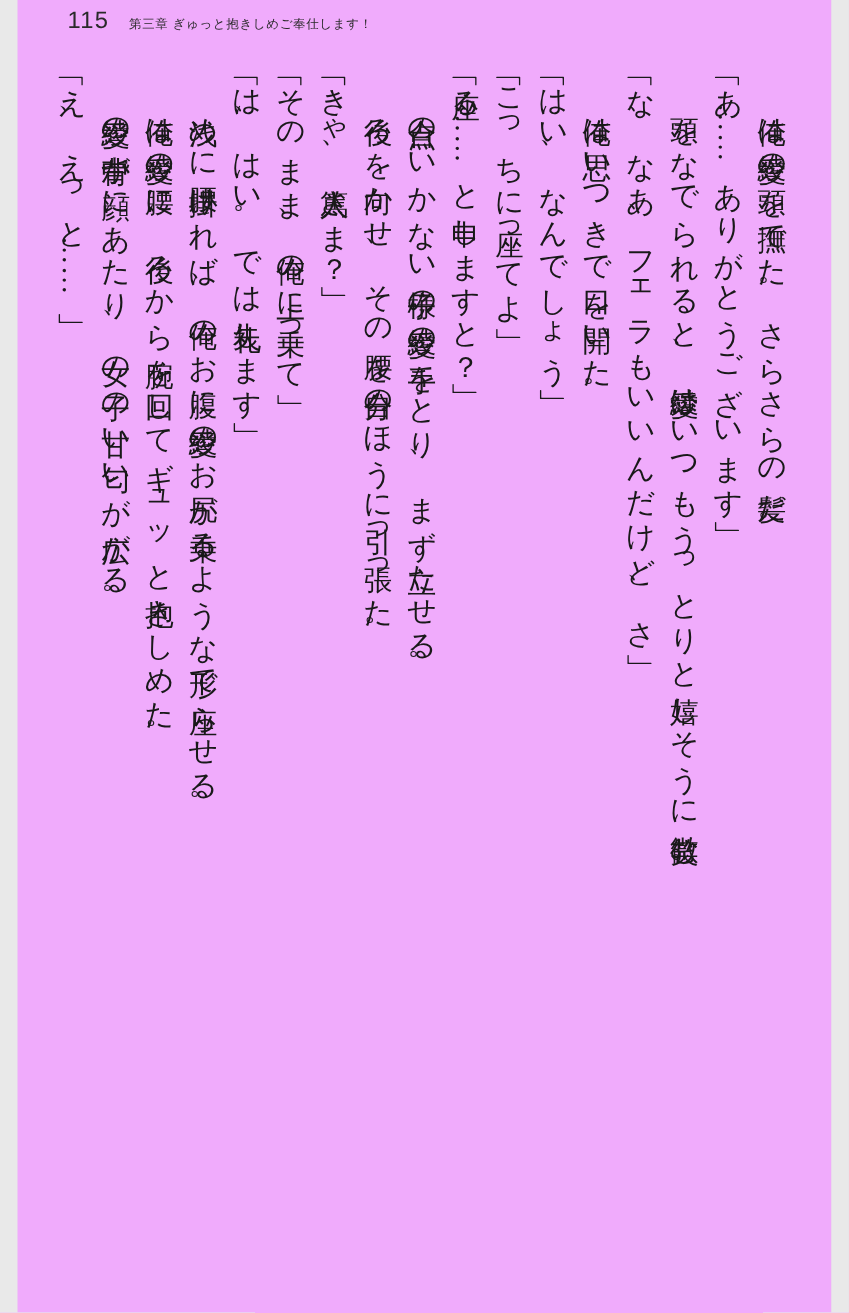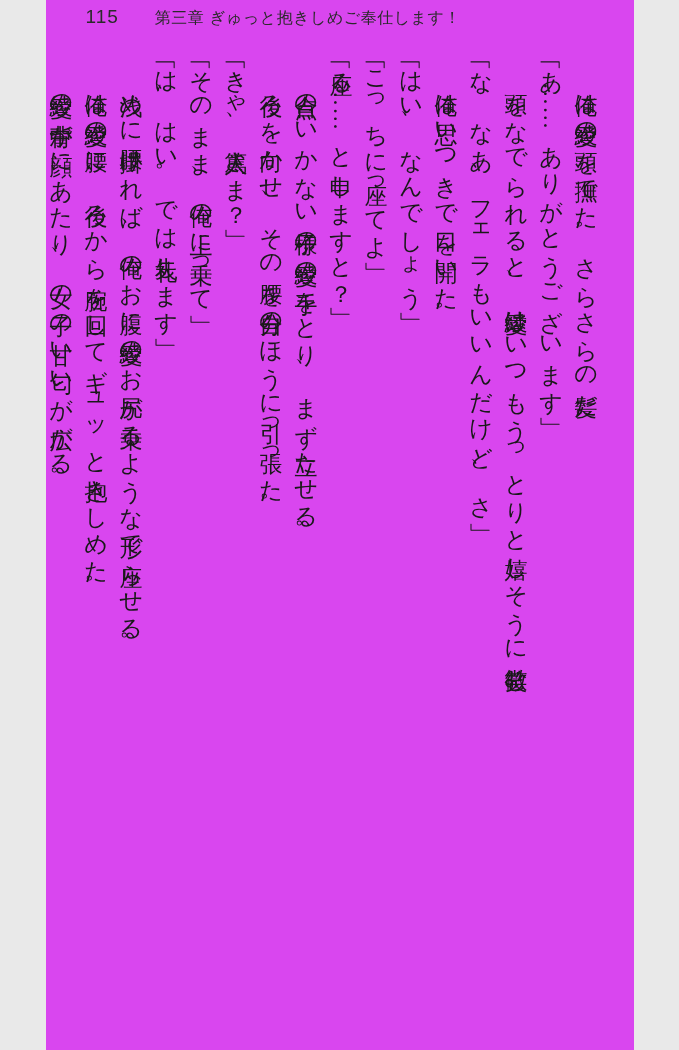--- a/index.html
+++ b/index.html
@@ -2,46 +2,45 @@
 <html lang="ja"><head>
 <meta charset="utf-8">
 <style>
   html, body {
     margin: 0;
     padding: 0;
     background: #e9e9e9;
   }
   .page {
     position: relative;
-    width: 588px;
+    width: 651px;
     height: 1050px;
     margin: 0 auto;
-    background: #d946ef;
+    background: #f0abfc;
     overflow: hidden;
   }
   
   .running-head {
     position: absolute;
     top: 6px;
     left: 40px;
     display: flex;
     align-items: baseline;
     gap: 16px;
     font-family: "Liberation Sans", "DejaVu Sans", sans-serif;
     color: #2a2a2a;
     white-space: nowrap;
   }
   .page-number {
     font-size: 19px;
     letter-spacing: 1px;
   }
   .chapter-title {
-    font-size: 16px;
+    font-size: 10px;
     letter-spacing: 0.5px;
-    margin-left: 20px;
   }
   
   .vbody {
     position: absolute;
     top: 54px;
     right: 30px;
     height: 800px;
     writing-mode: vertical-rl;
     text-orientation: mixed;
     font-family: "Liberation Serif", "DejaVu Serif", serif;

